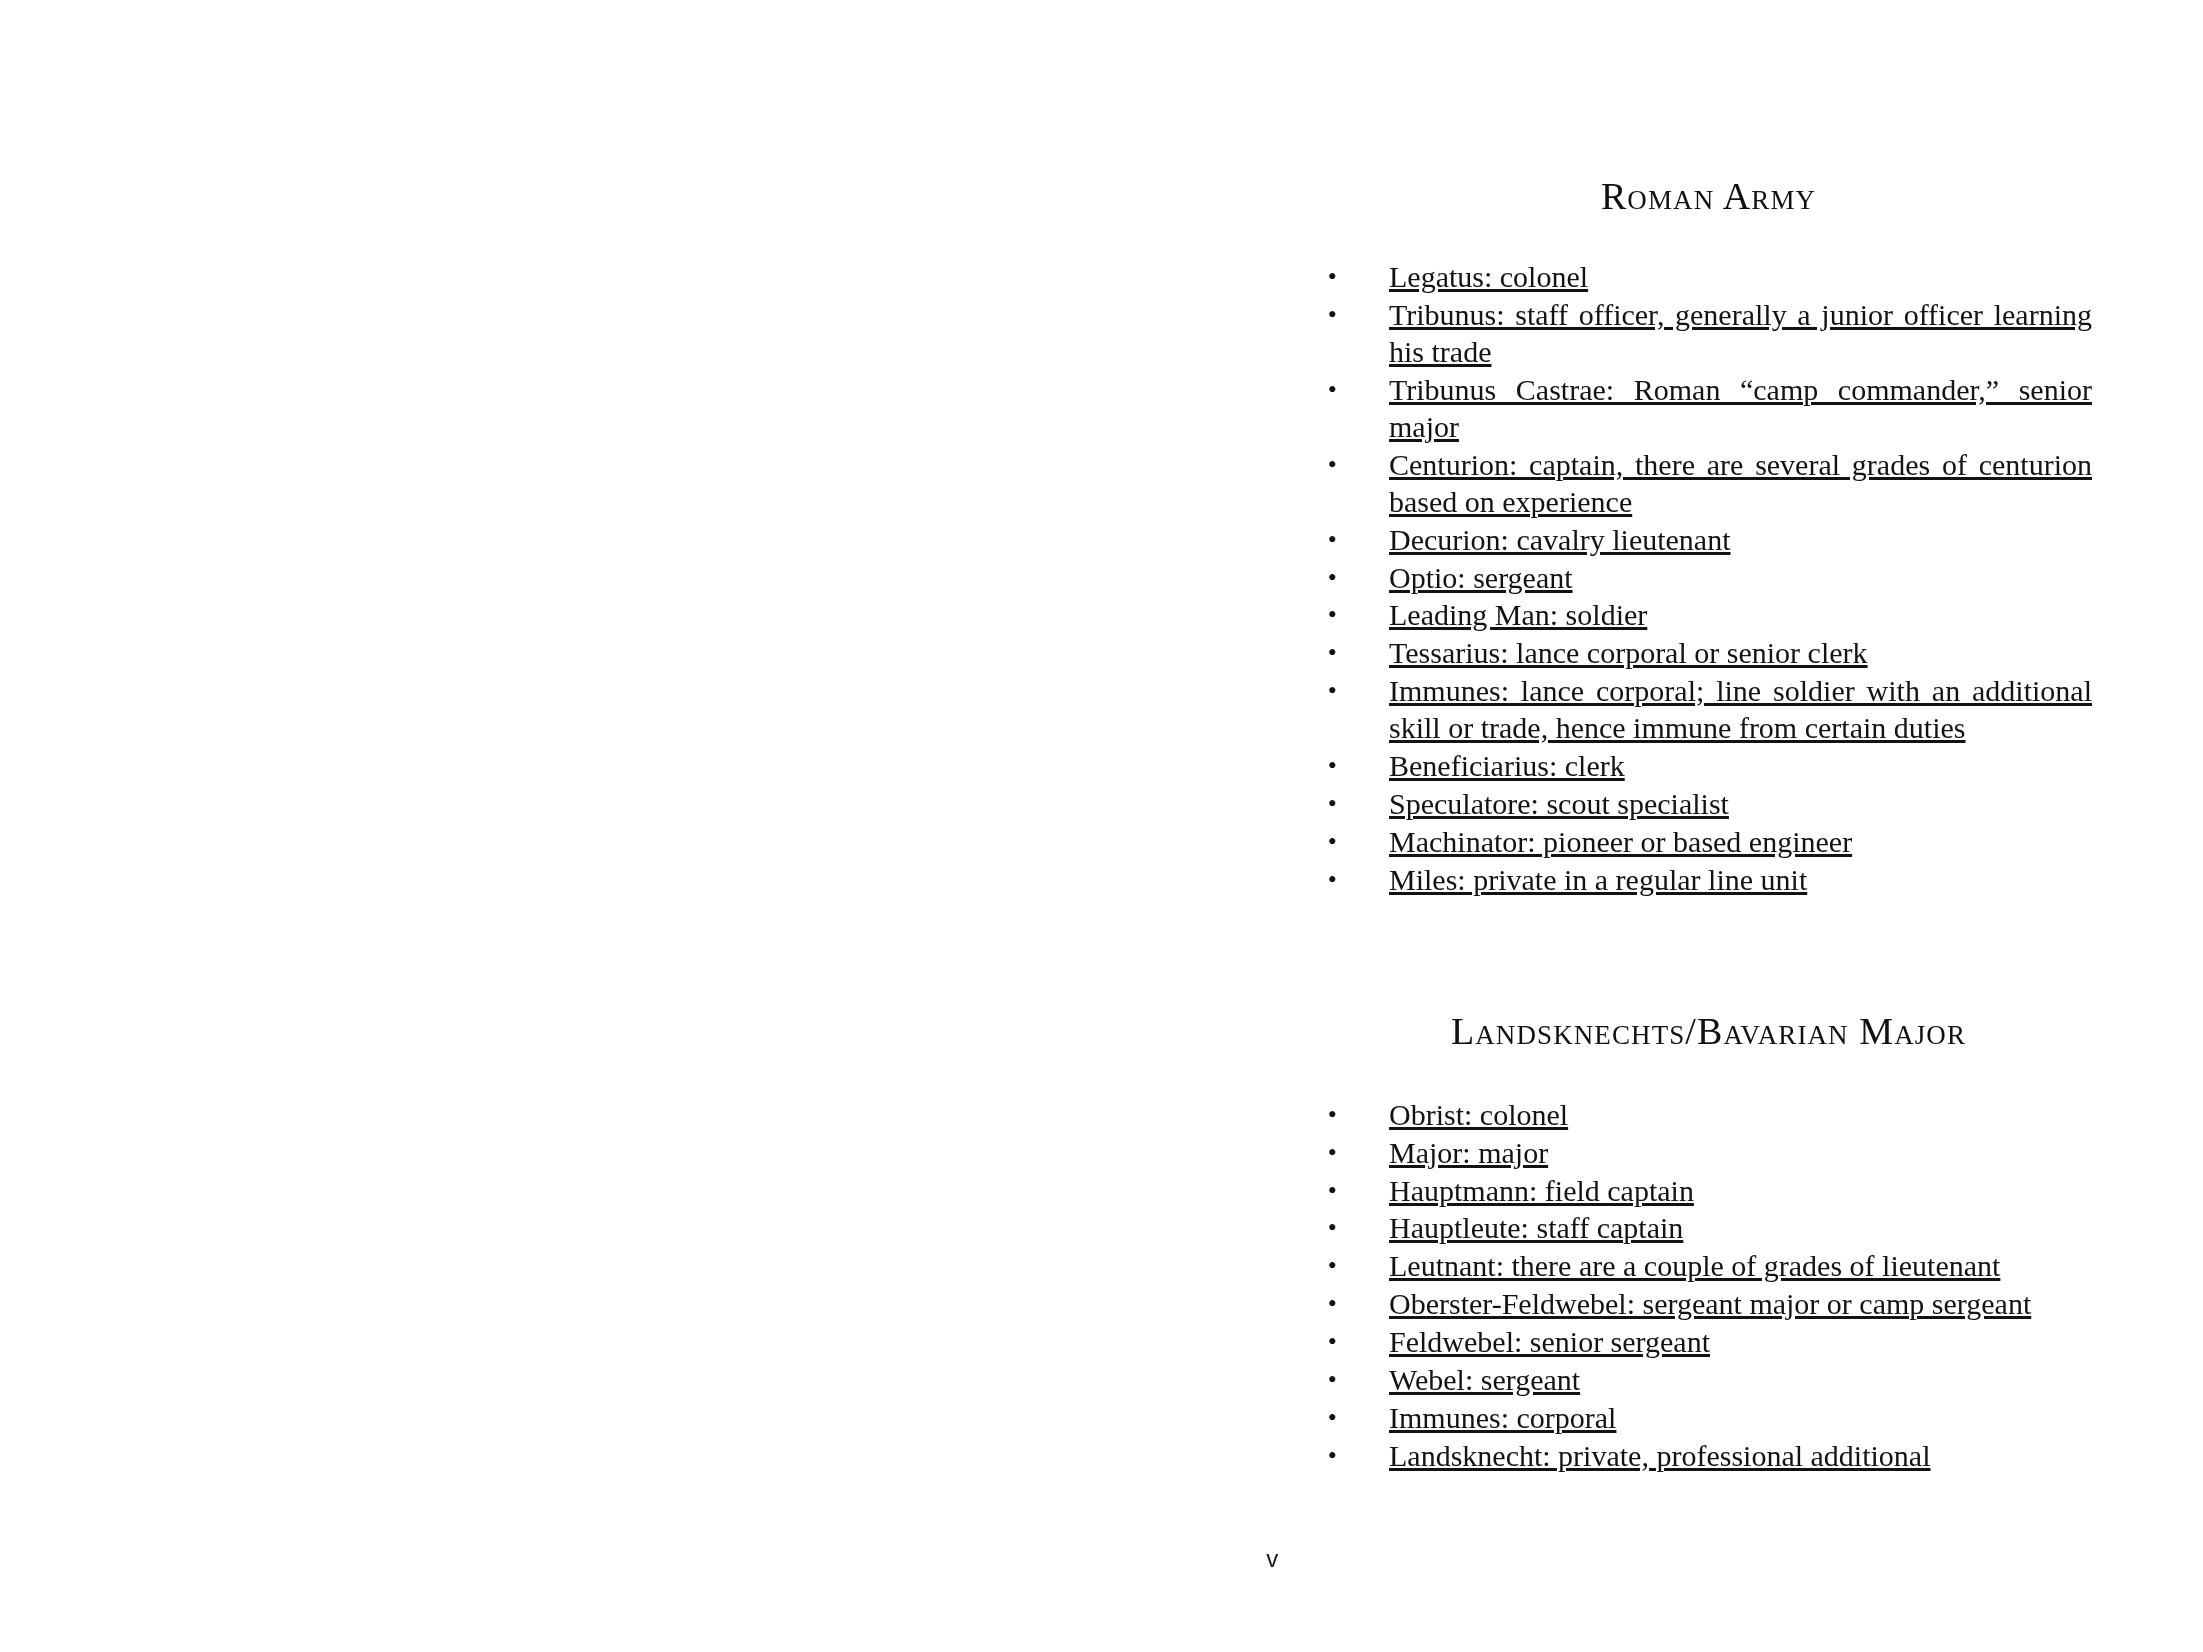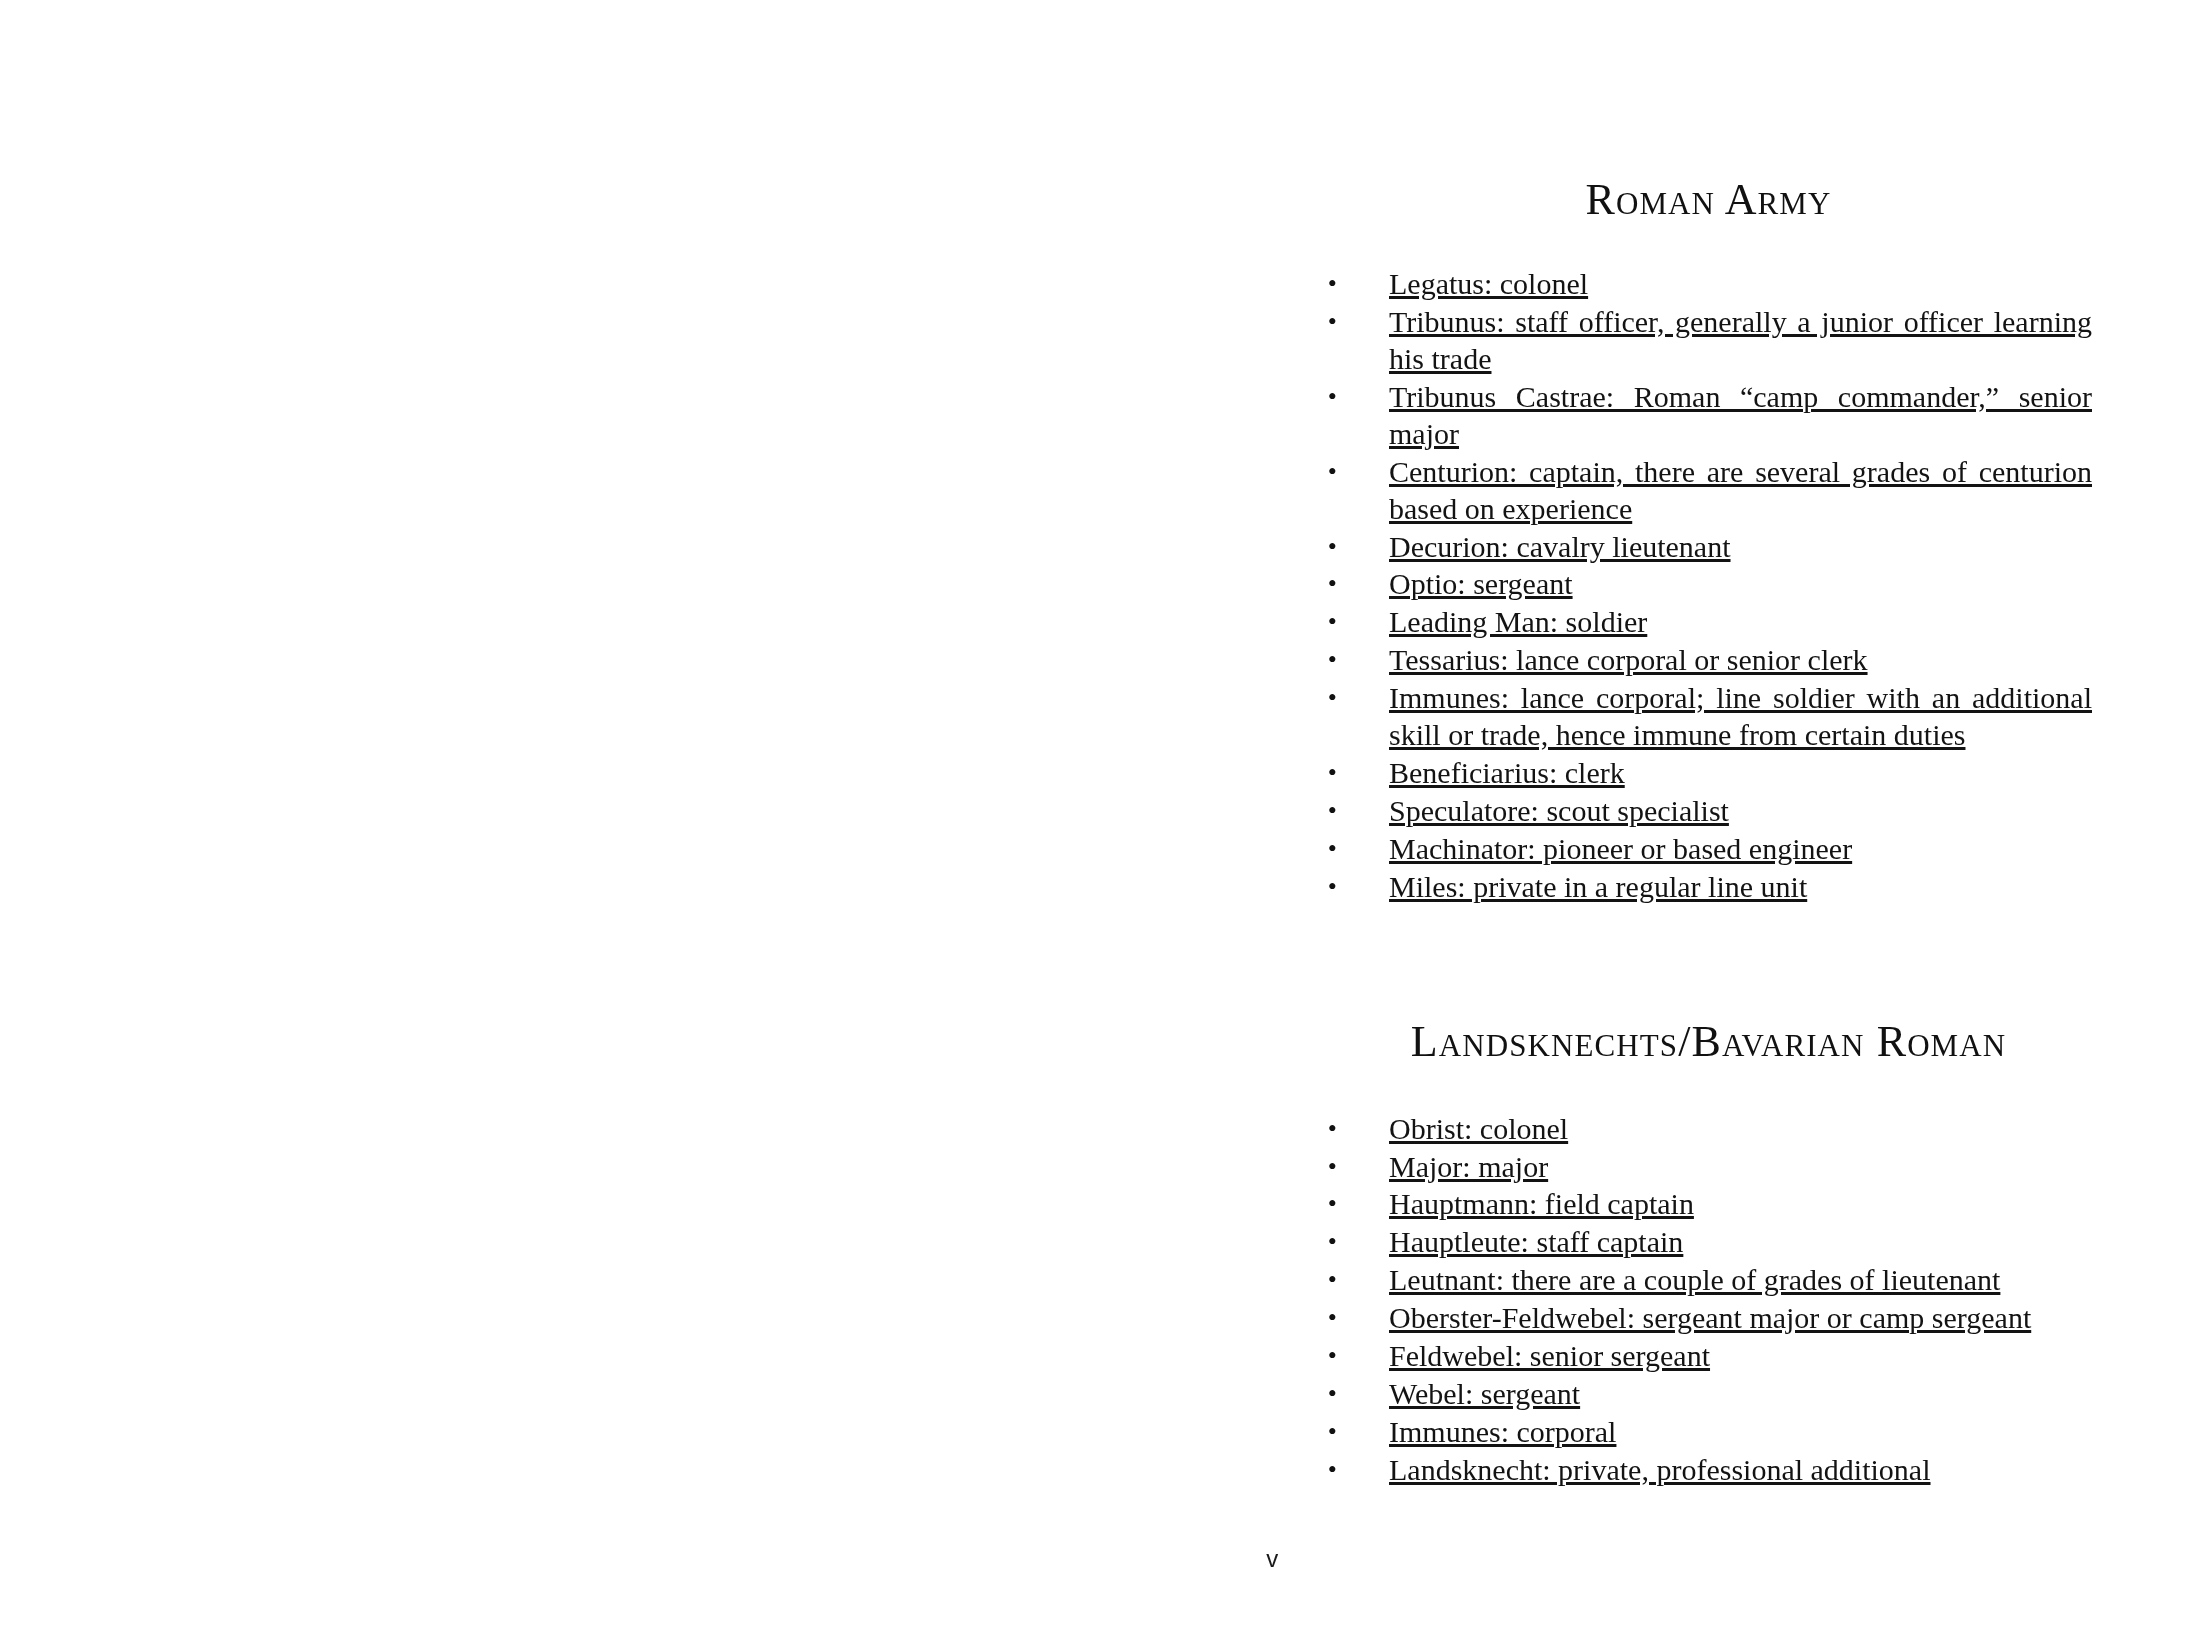--- a/index.html
+++ b/index.html
@@ -30,21 +30,21 @@
   .text-block {
     position: absolute;
     left: 1325px;
     top: 174px;
     width: 767px;
   }
 
   .section-heading {
     text-align: center;
     font-family: "Liberation Serif", "DejaVu Serif", serif;
-    font-size: 44px;
+    font-size: 38px;
     line-height: 1.16;
     font-variant: small-caps;
     font-weight: 400;
     letter-spacing: 1.1px;
     color: #111111;
     margin: 0 0 40px 0;
   }
 
   .section-heading-2 {
     margin-top: 0;
@@ -164,21 +164,21 @@
         <span class="txt">Machinator: pioneer or based engineer</span>
       </li>
       <li>
         <span class="bullet">•</span>
         <span class="txt">Miles: private in a regular line unit</span>
       </li>
     </ul>
 
     <div class="spacer-between-sections"></div>
 
-    <h2 class="section-heading section-heading-2">Landsknechts/Bavarian Roman</h2>
+    <h2 class="section-heading section-heading-2">Landsknechts/Bavarian Major</h2>
 
     <ul class="rank-list">
       <li>
         <span class="bullet">•</span>
         <span class="txt">Obrist: colonel</span>
       </li>
       <li>
         <span class="bullet">•</span>
         <span class="txt">Major: major</span>
       </li>

